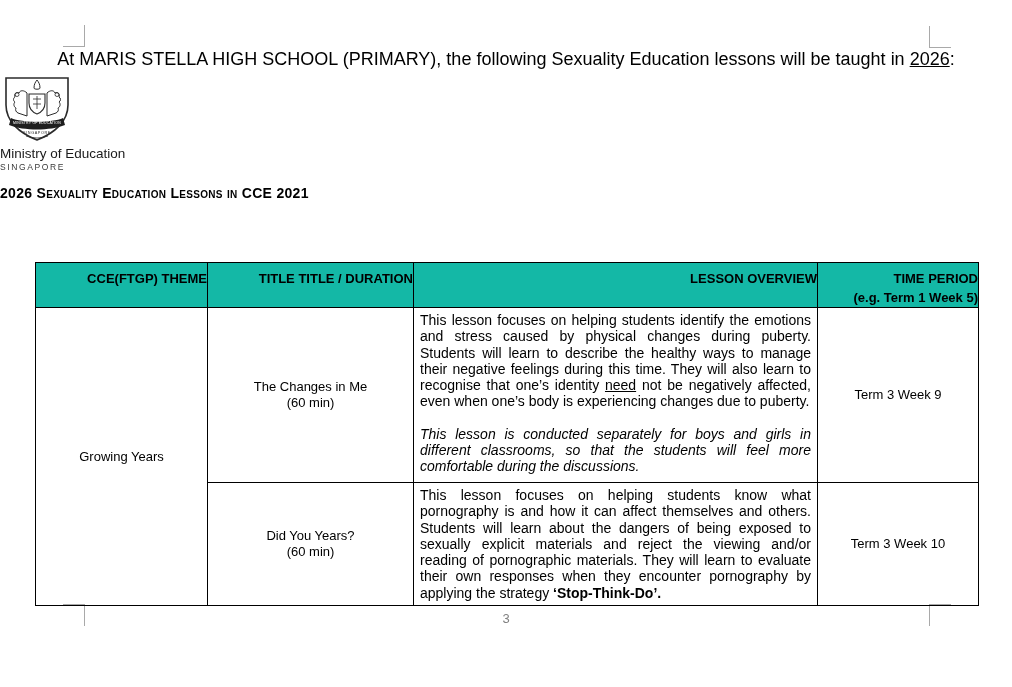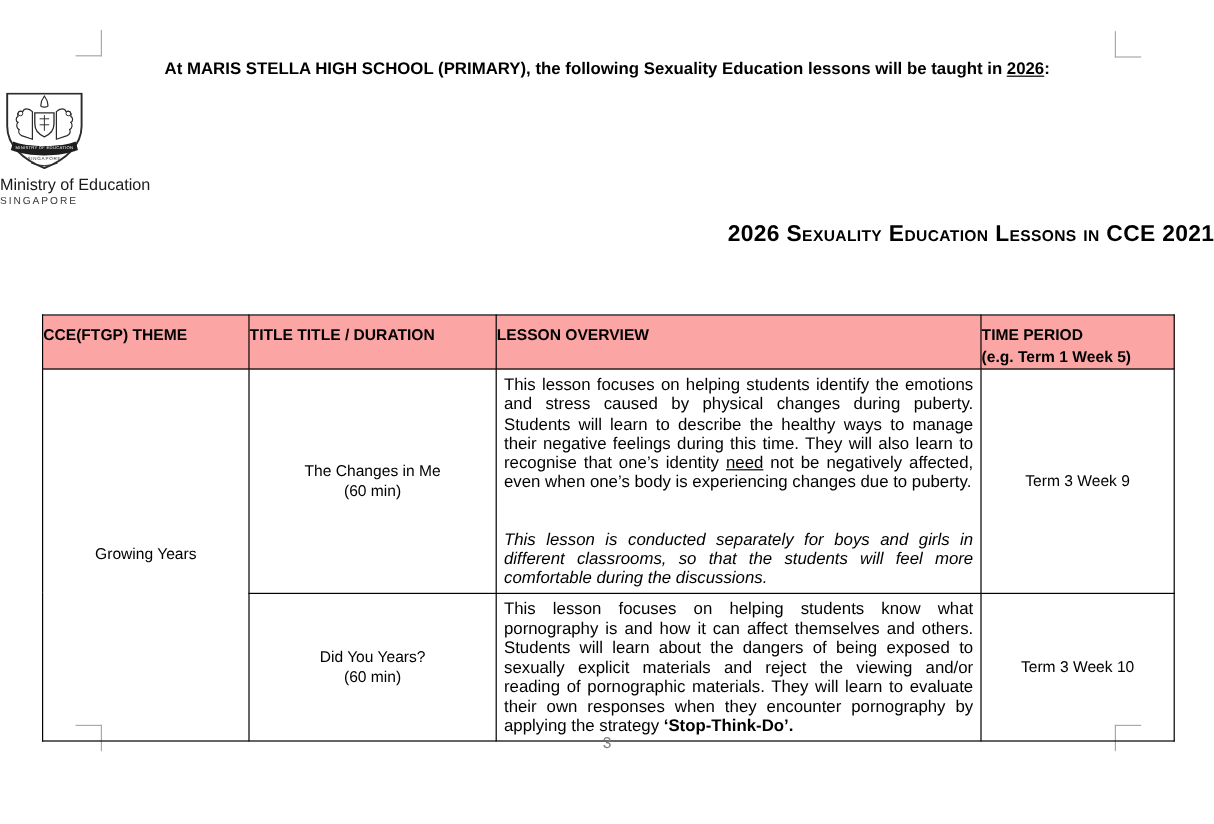--- a/index.html
+++ b/index.html
@@ -12,64 +12,64 @@
 
   
   .mark { position:absolute; width:22px; height:22px; }
   .mark.tl { left:63px;  top:25px;  border-right:1.5px solid #a9a9a9; border-bottom:1.5px solid #a9a9a9; }
   .mark.tr { left:929px; top:26px;  border-left:1.5px solid #a9a9a9;  border-bottom:1.5px solid #a9a9a9; }
   .mark.bl { left:63px;  top:604px; border-right:1.5px solid #a9a9a9; border-top:1.5px solid #a9a9a9; }
   .mark.br { left:929px; top:604px; border-left:1.5px solid #a9a9a9;  border-top:1.5px solid #a9a9a9; }
 
   .intro {
     position:absolute; top:49px; left:0; right:0;
-    text-align:center; font-size:14px; font-weight:bold;
+    text-align:center; font-size:18px; font-weight:normal;
   }
   .intro .yr { text-decoration:underline; }
 
   .logo-block {
     position:absolute; top:77px; left:0; right:0;
     display:flex; flex-direction:column; align-items:flex-start;
   }
   .logo-org { font-size:13.5px; color:#1a1a1a; margin-top:3px; }
   .logo-country { font-size:8.5px; color:#3a3a3a; letter-spacing:1.6px; margin-top:1px; }
 
   .main-title {
     position:absolute; top:185px; left:0; right:0;
-    text-align:right; font-size:19px; font-weight:bold;
+    text-align:left; font-size:14px; font-weight:bold;
     font-variant:small-caps; letter-spacing:0.3px;
   }
   .grade-title {
     position:absolute; top:216px; left:0; right:0;
     text-align:center; font-size:37px; font-weight:bold;
     font-variant:small-caps; letter-spacing:0.5px;
   }
 
   table.lessons {
     position:absolute; left:35px; top:262px; width:943px;
     border-collapse:collapse; table-layout:fixed;
   }
   table.lessons th, table.lessons td { border:1.5px solid #000; }
   table.lessons th {
-    background:#fca5a5; font-size:13px; font-weight:bold;
-    text-align:left; vertical-align:top; padding-top:6px; line-height:19px;
+    background:#14b8a6; font-size:13px; font-weight:bold;
+    text-align:right; vertical-align:top; padding-top:6px; line-height:19px;
   }
   tr.hdr { height:43px; }
   tr.r1  { height:175px; }
   tr.r2  { height:107px; }
 
   td.theme-cell, td.title-cell, td.time-cell {
     font-size:13px; text-align:center; vertical-align:middle; line-height:16px;
   }
   td.overview-cell {
     font-size:14px; text-align:justify; vertical-align:top;
     padding:4px 6px 4px 6px; line-height:16.3px;
   }
   td.overview-cell p { margin:0; }
-  td.overview-cell p + p { margin-top:31px; }
+  td.overview-cell p + p { margin-top:16px; }
   .ital { font-style:italic; }
   .bld  { font-weight:bold; }
   .undl { text-decoration:underline; }
 
   .page-number {
     position:absolute; top:611px; left:0; right:0;
     text-align:center; font-size:13px; color:#808080;
   }
 </style>
 </head>

